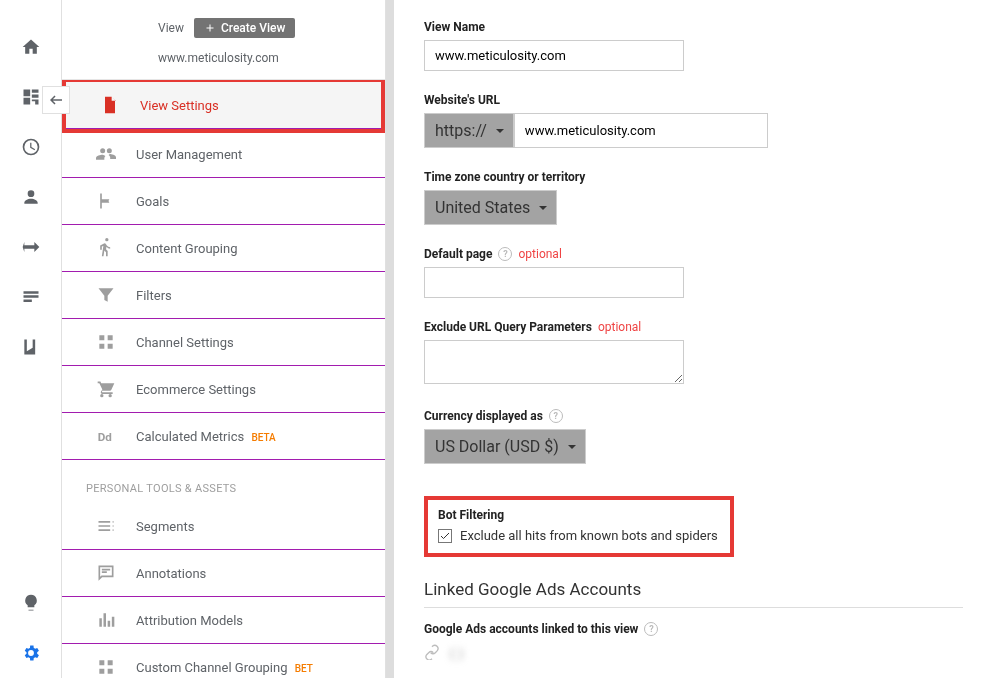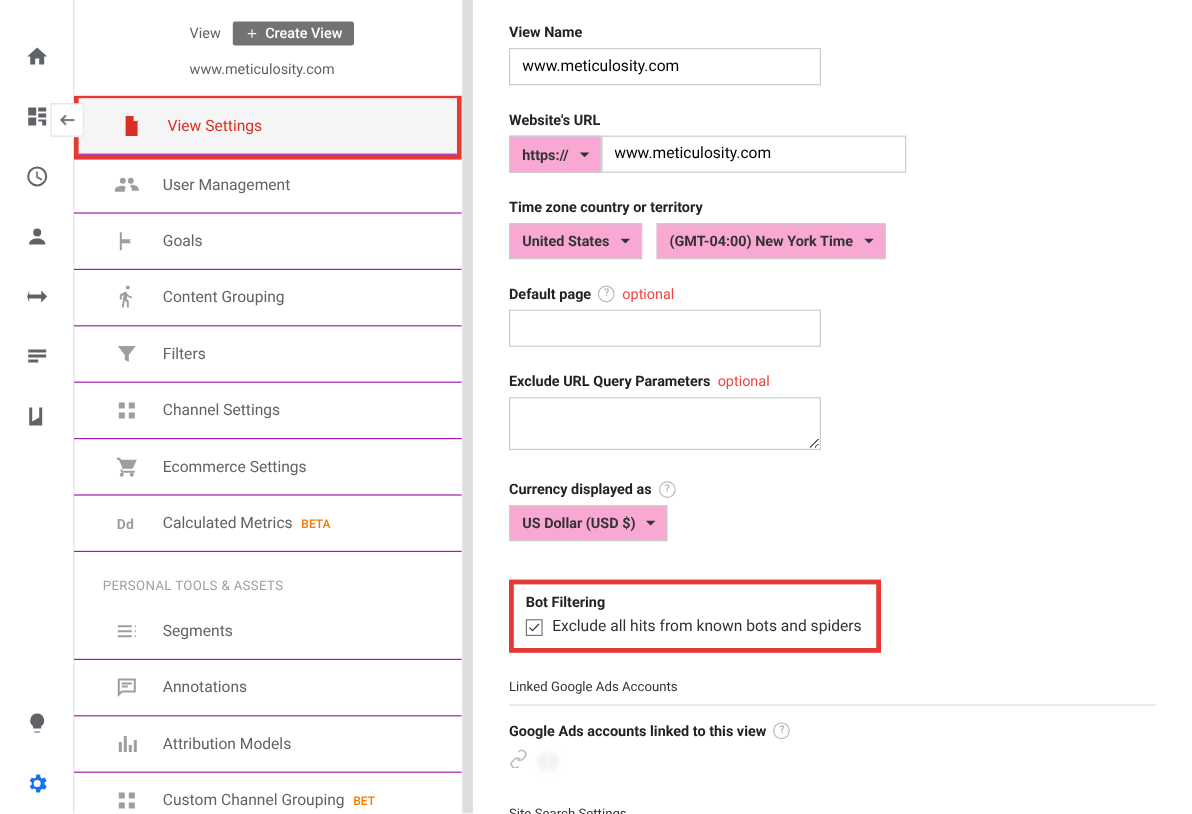--- a/index.html
+++ b/index.html
@@ -37,27 +37,27 @@
 
 
 .main { flex: 1; padding: 20px 30px; overflow: auto; }
 .field-group { margin-bottom: 22px; }
 .field-label { font-size: 12px; font-weight: 700; color: #222; margin-bottom: 6px; display: flex; align-items: center; gap: 6px; }
 .optional { font-size: 12px; color: #ef4444; font-weight: 400; }
 .help-ic { width: 14px; height: 14px; border: 1px solid #bbb; border-radius: 50%; font-size: 9px; color: #bbb; display: inline-flex; align-items: center; justify-content: center; }
 input[type=text].txt { border: 1px solid #ccc; padding: 7px 10px; font-size: 13px; width: 260px; font-family: inherit; }
 input.txt.wide { width: 254px; }
 .combo-row { display: flex; gap: 12px; }
-.dd { border: 1px solid #ccc; background: #f9a8d4; padding: 7px 26px 7px 10px; font-size: 12px; color: #333; position: relative; display: inline-flex; align-items: center; cursor: pointer; font-weight: 700; }
+.dd { border: 1px solid #ccc; background: #a3a3a3; padding: 7px 26px 7px 10px; font-size: 16px; color: #333; position: relative; display: inline-flex; align-items: center; cursor: pointer; font-weight: 400; }
 .dd::after { content: ""; position: absolute; right: 9px; top: 50%; margin-top: -2px; border: 4px solid transparent; border-top-color: #333; }
 .url-row { display: flex; }
 .url-row .dd { border-right: 1px solid #ccc; }
 .url-row input { border-left: none; width: 254px; }
 textarea.txtarea { border: 1px solid #ccc; width: 260px; height: 44px; font-family: inherit; font-size: 13px; padding: 6px 8px; resize: both; }
-.section-title { font-size: 11px; font-weight: 400; color: #333; border-bottom: 1px solid #ddd; padding-bottom: 8px; margin-bottom: 14px; margin-top: 6px; }
+.section-title { font-size: 17px; font-weight: 400; color: #333; border-bottom: 1px solid #ddd; padding-bottom: 8px; margin-bottom: 14px; margin-top: 6px; }
 .chk-row { display: flex; align-items: center; gap: 8px; font-size: 13px; }
 .chk { width: 14px; height: 14px; border: 1px solid #777; display: inline-flex; align-items: center; justify-content: center; }
 .chk svg { width: 12px; height: 12px; fill: none; stroke: #333; stroke-width: 2; }
 .bot-box { border: 4px solid #e53935; padding: 8px 10px 10px; width: 310px; margin-bottom: 22px; margin-top: 32px; }
 .bot-box .field-label { margin-bottom: 6px; }
 .linked-row { display: flex; align-items: center; gap: 10px; color: #5f6368; margin-top: 8px; }
 .linked-row .link-ic svg { width: 16px; height: 16px; fill: #bdbdbd; }
 .blurred { filter: blur(3px); color: #999; letter-spacing: 0.5px; }
 </style>
 </head>
@@ -251,21 +251,20 @@
       <div class="url-row">
         <span class="dd">https://</span>
         <input type="text" class="txt wide" value="www.meticulosity.com" style="">
       </div>
     </div>
 
     <div class="field-group">
       <div class="field-label">Time zone country or territory</div>
       <div class="combo-row">
         <span class="dd">United States</span>
-        <span class="dd">(GMT-04:00) New York Time</span>
       </div>
     </div>
 
     <div class="field-group">
       <div class="field-label">
         <span>Default page</span>
         <span class="help-ic">?</span>
         <span class="optional">optional</span>
       </div>
       <input type="text" class="txt" value="" style="">

